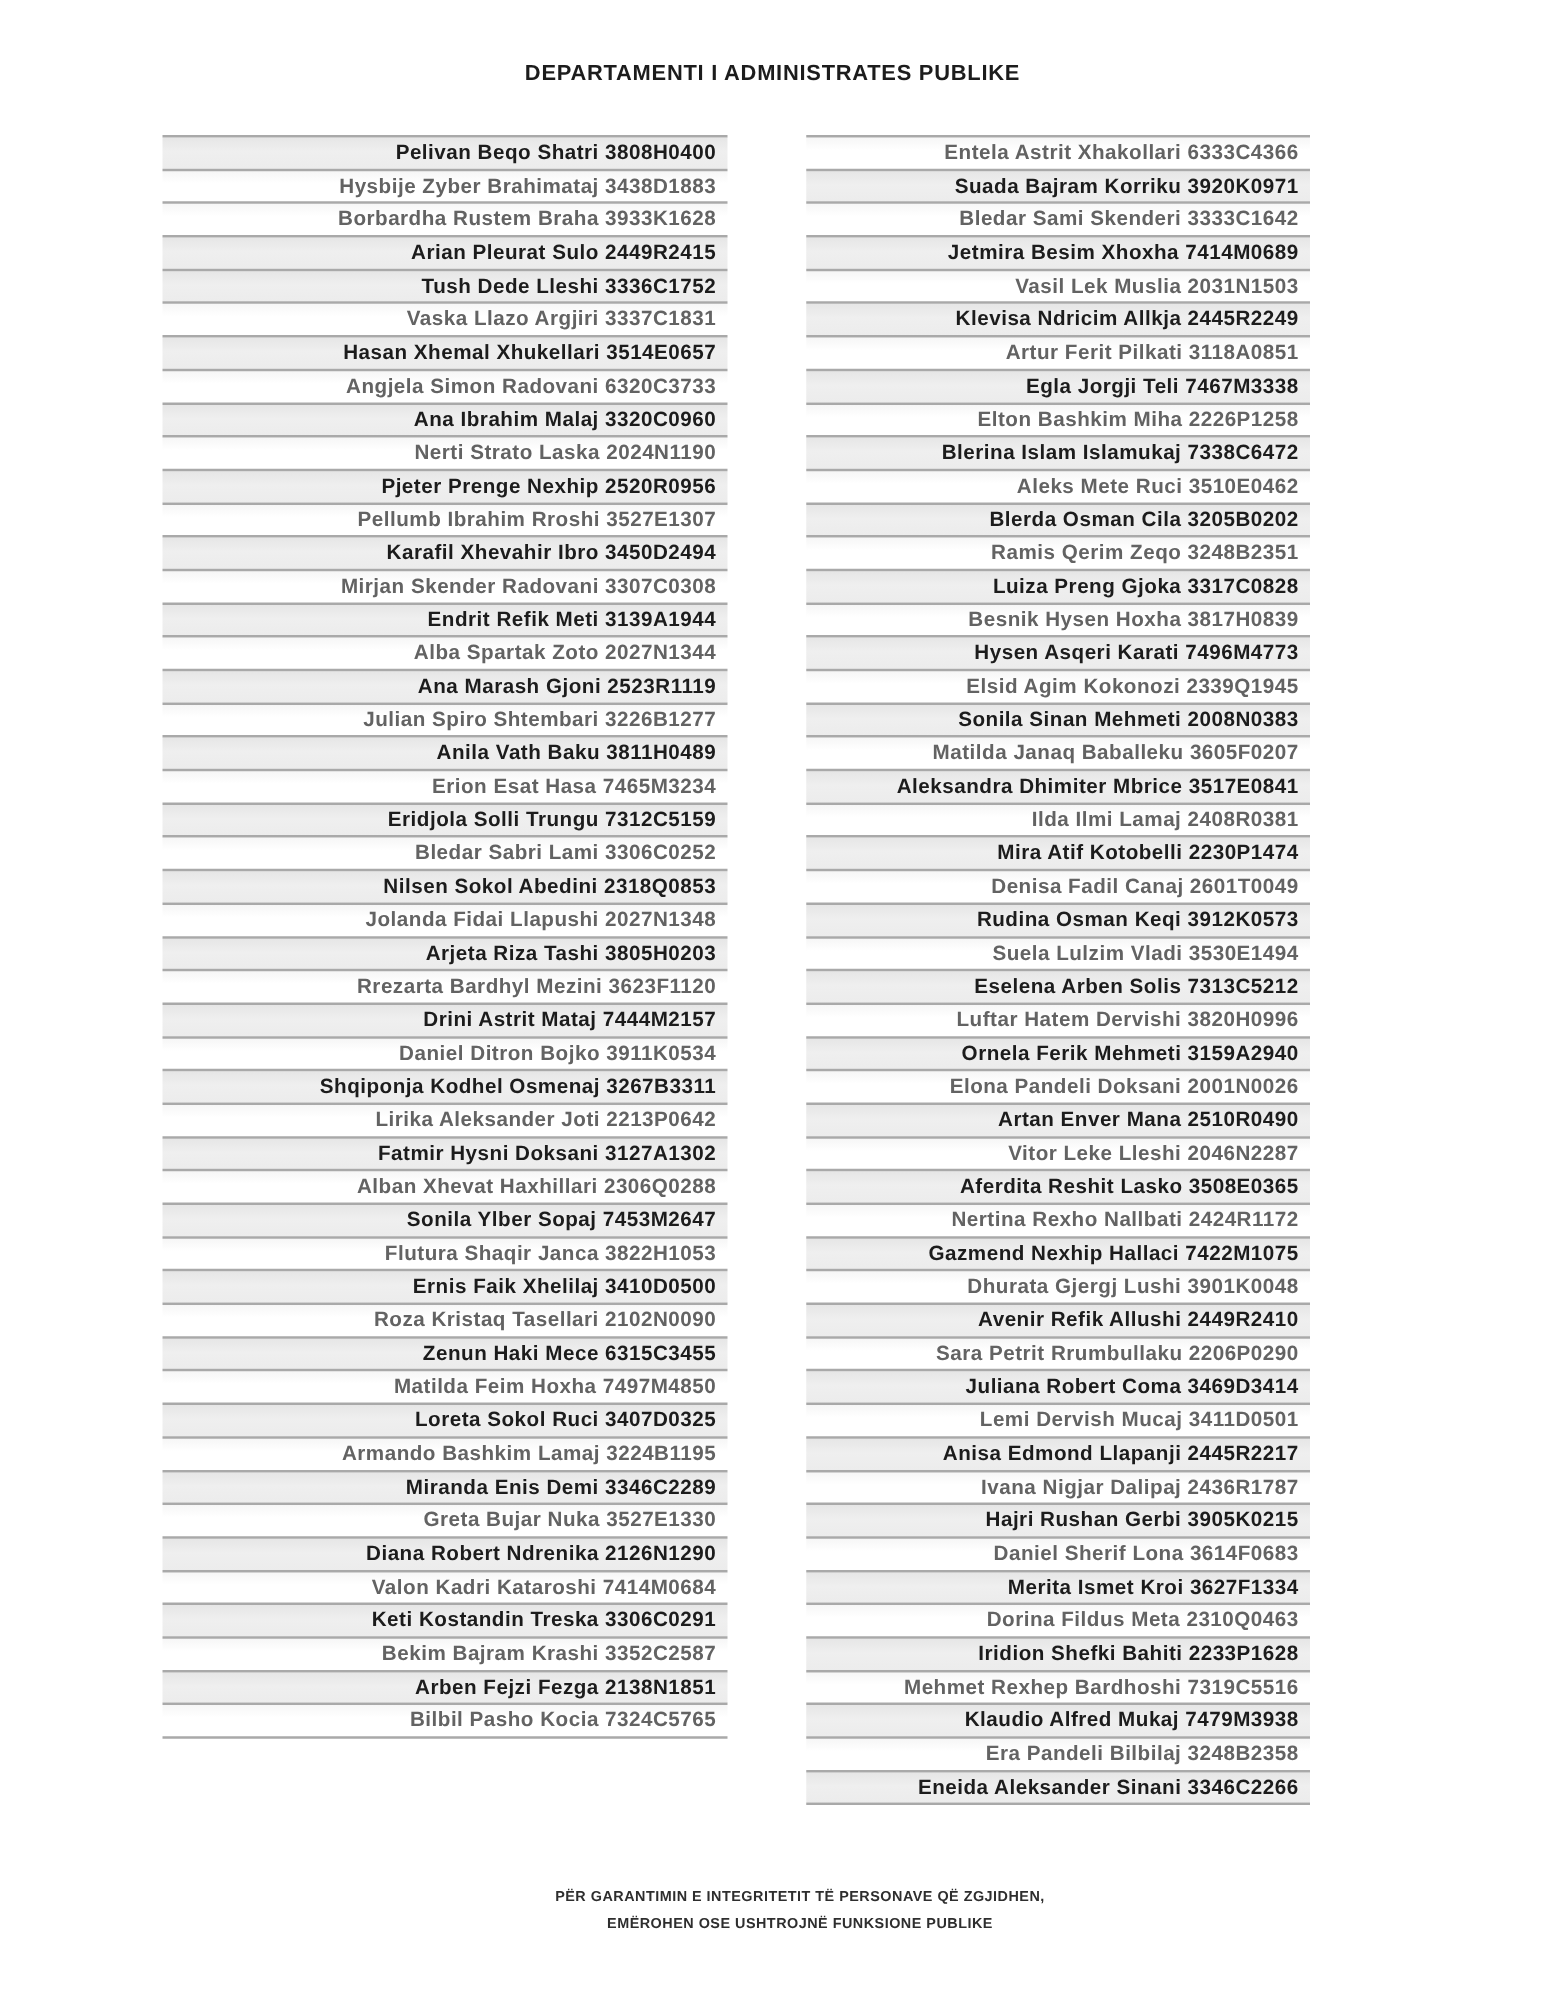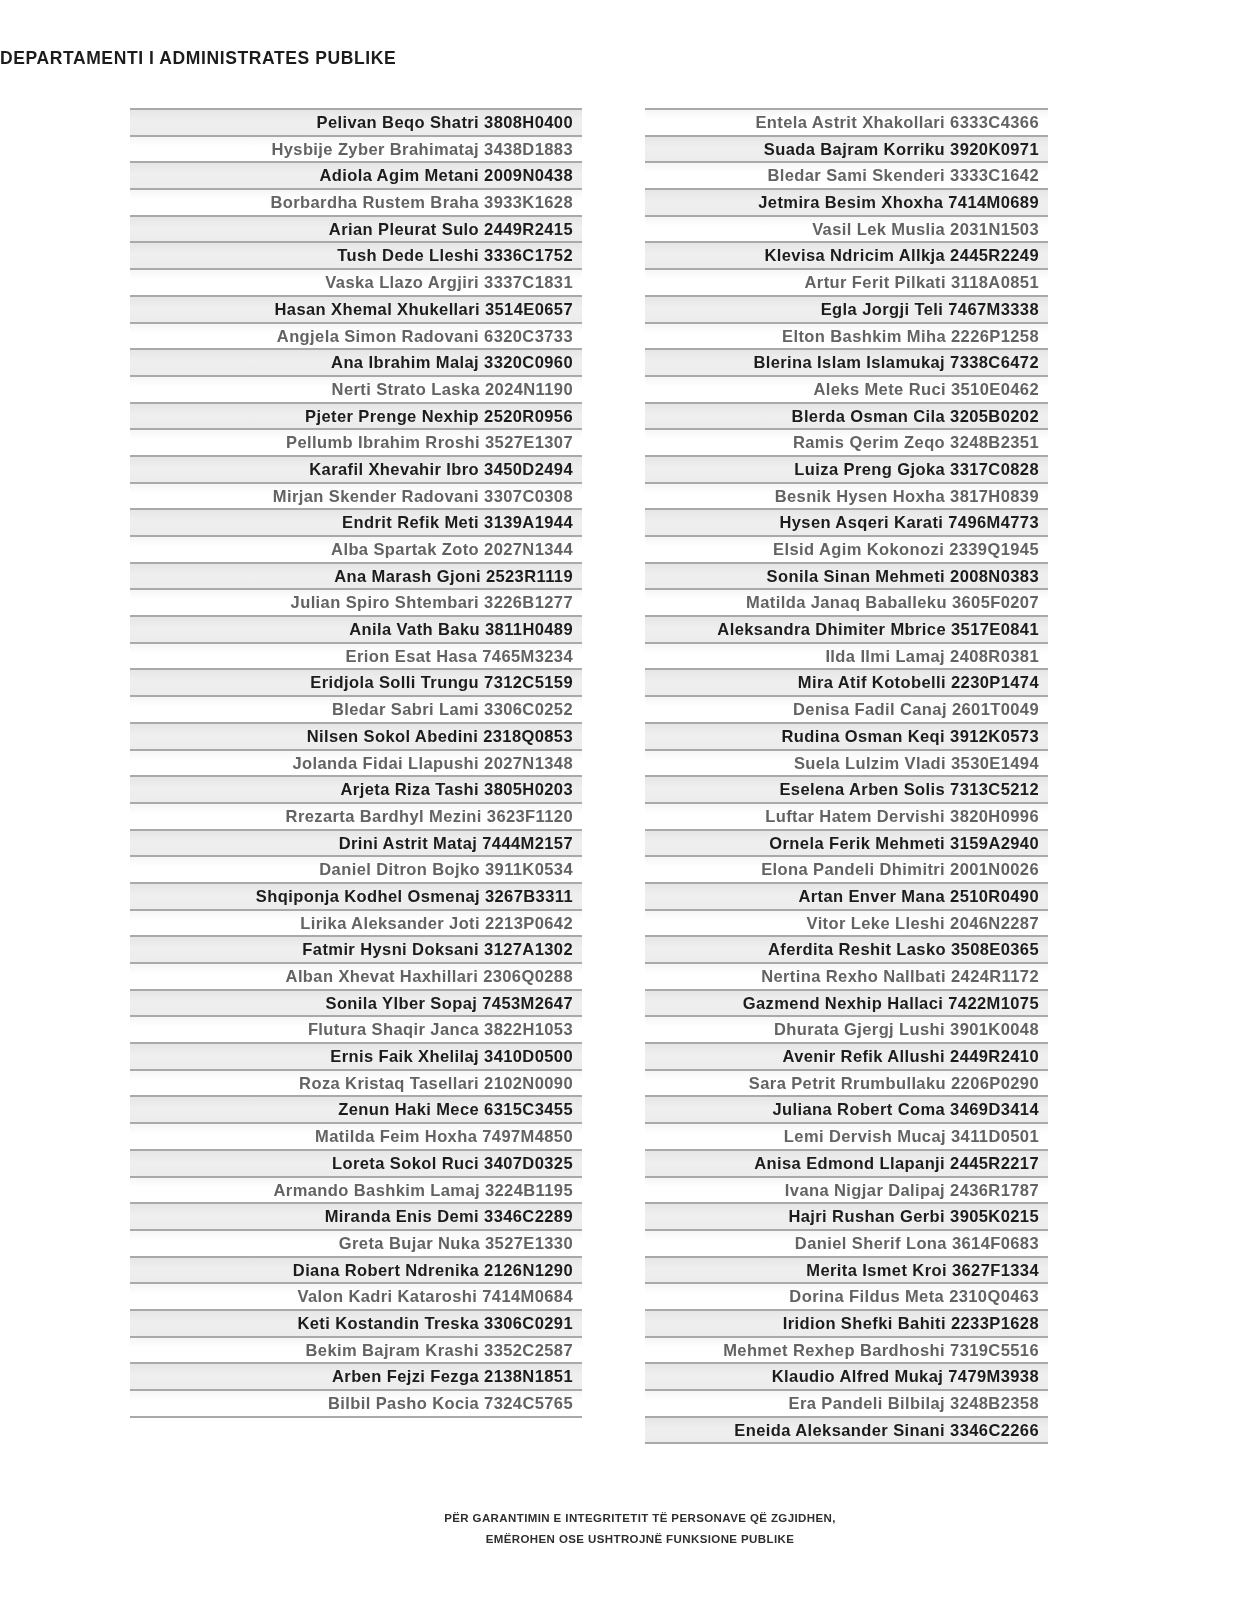--- a/index.html
+++ b/index.html
@@ -12,20 +12,21 @@
     width: 1236px;
     height: 1600px;
     font-family: "Liberation Sans", sans-serif;
     overflow: hidden;
   }
   .page-title {
     position: absolute;
     top: 48px;
     left: 0;
     width: 1236px;
+    text-align: center;
     font-size: 17.5px;
     font-weight: bold;
     letter-spacing: 0.6px;
     color: var(--text-bold, #1c1c1c);
   }
   .col {
     position: absolute;
     top: 108px;
   }
   .col-left  { left: 130px; width: 452px; }
@@ -68,21 +69,20 @@
   }
 </style>
 </head>
 <body>
 
 <div class="page-title">DEPARTAMENTI I ADMINISTRATES PUBLIKE</div>
 
 <div class="col col-left">
     <div class="row row-bold"><span>Pelivan Beqo Shatri 3808H0400</span></div>
     <div class="row row-plain"><span>Hysbije Zyber Brahimataj 3438D1883</span></div>
-    <div class="row row-bold"><span>Adiola Agim Metani 2009N0438</span></div>
     <div class="row row-plain"><span>Borbardha Rustem Braha 3933K1628</span></div>
     <div class="row row-bold"><span>Arian Pleurat Sulo 2449R2415</span></div>
     <div class="row row-bold"><span>Tush Dede Lleshi 3336C1752</span></div>
     <div class="row row-plain"><span>Vaska Llazo Argjiri 3337C1831</span></div>
     <div class="row row-bold"><span>Hasan Xhemal Xhukellari 3514E0657</span></div>
     <div class="row row-plain"><span>Angjela Simon Radovani 6320C3733</span></div>
     <div class="row row-bold"><span>Ana Ibrahim Malaj 3320C0960</span></div>
     <div class="row row-plain"><span>Nerti Strato Laska 2024N1190</span></div>
     <div class="row row-bold"><span>Pjeter Prenge Nexhip 2520R0956</span></div>
     <div class="row row-plain"><span>Pellumb Ibrahim Rroshi 3527E1307</span></div>
@@ -146,21 +146,21 @@
     <div class="row row-plain"><span>Matilda Janaq Baballeku 3605F0207</span></div>
     <div class="row row-bold"><span>Aleksandra Dhimiter Mbrice 3517E0841</span></div>
     <div class="row row-plain"><span>Ilda Ilmi Lamaj 2408R0381</span></div>
     <div class="row row-bold"><span>Mira Atif Kotobelli 2230P1474</span></div>
     <div class="row row-plain"><span>Denisa Fadil Canaj 2601T0049</span></div>
     <div class="row row-bold"><span>Rudina Osman Keqi 3912K0573</span></div>
     <div class="row row-plain"><span>Suela Lulzim Vladi 3530E1494</span></div>
     <div class="row row-bold"><span>Eselena Arben Solis 7313C5212</span></div>
     <div class="row row-plain"><span>Luftar Hatem Dervishi 3820H0996</span></div>
     <div class="row row-bold"><span>Ornela Ferik Mehmeti 3159A2940</span></div>
-    <div class="row row-plain"><span>Elona Pandeli Dhimitri 2001N0026</span></div>
+    <div class="row row-plain"><span>Elona Pandeli Doksani 2001N0026</span></div>
     <div class="row row-bold"><span>Artan Enver Mana 2510R0490</span></div>
     <div class="row row-plain"><span>Vitor Leke Lleshi 2046N2287</span></div>
     <div class="row row-bold"><span>Aferdita Reshit Lasko 3508E0365</span></div>
     <div class="row row-plain"><span>Nertina Rexho Nallbati 2424R1172</span></div>
     <div class="row row-bold"><span>Gazmend Nexhip Hallaci 7422M1075</span></div>
     <div class="row row-plain"><span>Dhurata Gjergj Lushi 3901K0048</span></div>
     <div class="row row-bold"><span>Avenir Refik Allushi 2449R2410</span></div>
     <div class="row row-plain"><span>Sara Petrit Rrumbullaku 2206P0290</span></div>
     <div class="row row-bold"><span>Juliana Robert Coma 3469D3414</span></div>
     <div class="row row-plain"><span>Lemi Dervish Mucaj 3411D0501</span></div>

